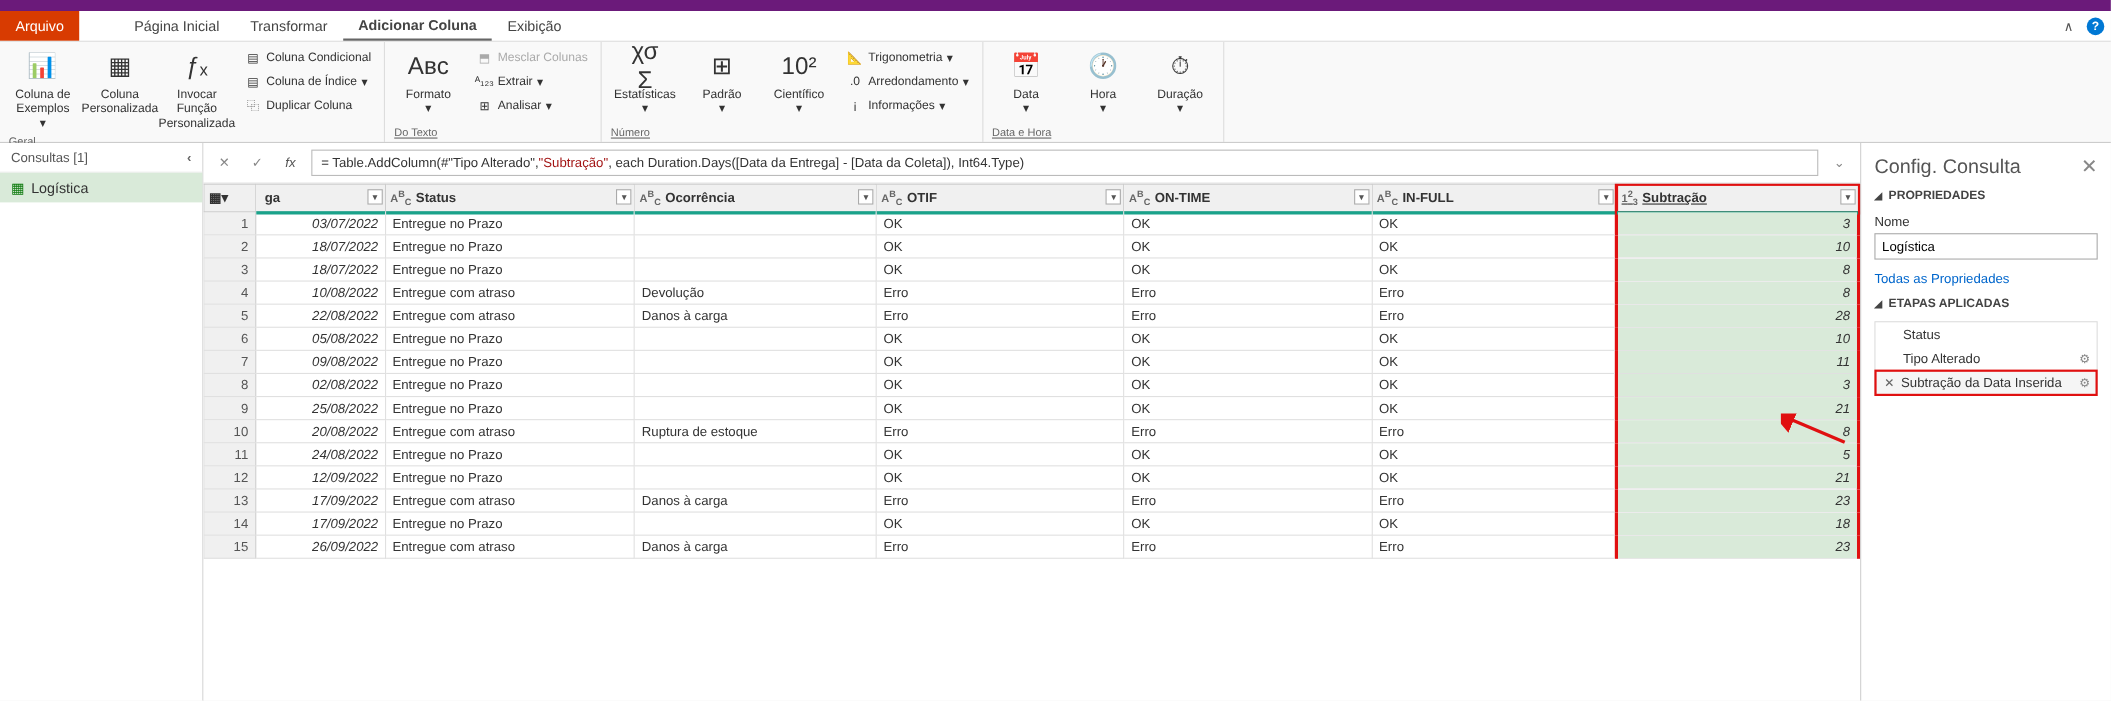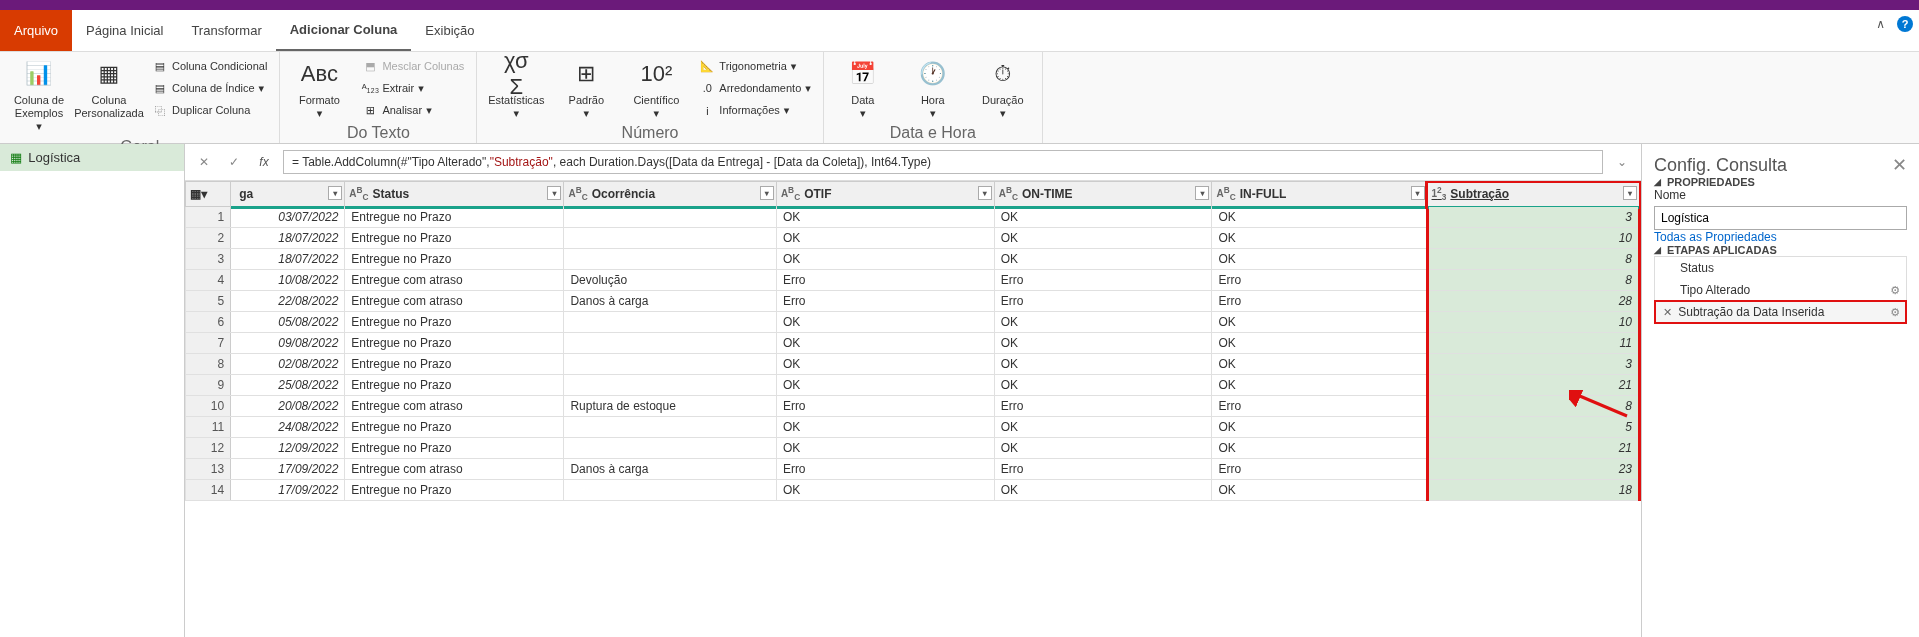--- a/index.html
+++ b/index.html
@@ -1,30 +1,30 @@
 <!DOCTYPE html>
 <html><head>
 <meta charset="utf-8">
 <style>
 * { margin: 0; padding: 0; box-sizing: border-box; font-family: 'Segoe UI', Tahoma, sans-serif; }
 body { background: #f3f3f3; font-size: 12px; color: #333; overflow: hidden; }
 
 .titlebar { height: 10px; background: #6b1a7a; width: 100%; }
 
-.tabs-row { height: 42px; background: #fff; border-bottom: 1px solid #ddd; display: flex; align-items: stretch; position: relative; }
+.tabs-row { height: 28px; background: #fff; border-bottom: 1px solid #ddd; display: flex; align-items: stretch; position: relative; gap: 36px; }
 .file-tab { background: #d83b01; color: #fff; padding: 0 14px; display: flex; align-items: center; cursor: pointer; font-size: 13px; }
 .menu-tab { padding: 0 14px; display: flex; align-items: center; cursor: pointer; font-size: 13px; color: #444; }
 .menu-tab.active { border-bottom: 2px solid #666; font-weight: 600; }
 .top-ctrls { position: absolute; right: 6px; top: 0; height: 28px; display: flex; align-items: center; gap: 12px; color: #555; }
 .help-icon { width: 16px; height: 16px; border-radius: 50%; background: #0078d4; color: #fff; display: flex; align-items: center; justify-content: center; font-size: 11px; font-weight: bold; }
 
 .ribbon { height: 92px; background: #f9f9f9; border-bottom: 1px solid #ccc; display: flex; }
 .ribbon-group { border-right: 1px solid #ddd; padding: 4px 8px 2px 8px; display: flex; flex-direction: column; justify-content: space-between; }
 .ribbon-group-content { display: flex; align-items: flex-start; gap: 8px; flex: 1; }
-.ribbon-group-label { text-align: center; font-size: 16px; color: #666; padding-top: 2px; }
+.ribbon-group-label { text-align: left; font-size: 10px; color: #666; padding-top: 2px; text-decoration: underline; }
 .rbtn-large { display: flex; flex-direction: column; align-items: center; justify-content: center; width: 62px; cursor: pointer; padding: 2px; font-size: 11px; text-align: center; line-height: 1.2; }
 .rbtn-large .ico { width: 32px; height: 32px; margin-bottom: 4px; display: flex; align-items: center; justify-content: center; font-size: 22px; }
 .rbtn-small { display: flex; align-items: center; gap: 4px; cursor: pointer; font-size: 11px; padding: 2px 4px; white-space: nowrap; }
 .rbtn-small .ico { width: 16px; height: 16px; display: flex; align-items: center; justify-content: center; }
 .rcol { display: flex; flex-direction: column; gap: 2px; }
 
 .workspace { display: flex; height: calc(637px - 10px - 28px - 92px); }
 .queries-pane { width: 185px; border-right: 1px solid #ccc; background: #fff; display: flex; flex-direction: column; }
 .queries-head { padding: 6px 10px; font-size: 12px; color: #555; display: flex; justify-content: space-between; border-bottom: 1px solid #eee; }
 .queries-collapse { cursor: pointer; color: #666; font-weight: bold; }
@@ -48,21 +48,21 @@
 th .teal-bar { position: absolute; left: 0; right: 0; bottom: -3px; height: 3px; background: #1aa28a; }
 table.grid td { border: 1px solid #e0e0e0; padding: 2px 6px; height: 21px; background: #fff; }
 table.grid td.rownum { background: #f0f0f0; text-align: right; color: #555; width: 34px; border-right: 1px solid #ccc; }
 table.grid td.date { font-style: italic; text-align: right; width: 86px; }
 table.grid td.sub { background: #d9ead9; text-align: right; font-style: italic; outline-left: 3px solid #e01010; position: relative; }
 td.sub::before { content: ""; position: absolute; left: -2px; top: -1px; bottom: -1px; width: 0; }
 .sub-col-border-left { border-left: 3px solid #e01010 !important; }
 .sub-col-border-right { border-right: 3px solid #e01010 !important; }
 .arrow-annot { position: absolute; right: 12px; top: 246px; pointer-events: none; }
 
-.settings-pane { width: 278px; border-left: 1px solid #ccc; background: #fff; padding: 10px 12px; font-size: 12px; display: flex; flex-direction: column; }
+.settings-pane { width: 228px; border-left: 1px solid #ccc; background: #fff; padding: 10px 12px; font-size: 12px; display: flex; flex-direction: column; gap: 10px; }
 .settings-title { font-size: 18px; color: #555; display: flex; justify-content: space-between; align-items: center; }
 .sect-head { font-weight: bold; font-size: 11px; color: #444; display: flex; align-items: center; gap: 6px; }
 .sect-head .tri { font-size: 9px; }
 .name-field { width: 100%; border: 1px solid #aaa; padding: 4px 6px; font-size: 12px; }
 .all-props { color: #0066cc; cursor: pointer; font-size: 12px; }
 .steps-list { border: 1px solid #ddd; }
 .step { padding: 4px 8px; cursor: pointer; font-size: 12px; display: flex; align-items: center; gap: 6px; position: relative; }
 .step.active { outline: 2px solid #e01010; outline-offset: -1px; background: #f5f5f5; }
 .step .gear { position: absolute; right: 6px; color: #888; font-size: 11px; }
 .step .del { color: #666; font-size: 11px; }
@@ -88,20 +88,24 @@
   </div>
 </div>
 
 <div class="ribbon">
   <div class="ribbon-group">
     <div class="ribbon-group-content">
       <div class="rbtn-large"><div class="ico">📊</div><span>Coluna de Exemplos</span> ▾</div>
       <div class="rbtn-large">
           <div class="ico">▦</div>
           <span>Coluna Personalizada</span>
+        </div>
+      <div class="rbtn-large">
+          <div class="ico">ƒₓ</div>
+          <span>Invocar Função Personalizada</span>
         </div>
       <div class="rcol">
         <div class="rbtn-small">
             <span class="ico">▤</span>
             <span>Coluna Condicional</span>
           </div>
         <div class="rbtn-small"><span class="ico">▤</span><span>Coluna de Índice</span> ▾</div>
         <div class="rbtn-small">
             <span class="ico">⿻</span>
             <span>Duplicar Coluna</span>
@@ -145,20 +149,24 @@
       <div class="rbtn-large"><div class="ico">📅</div><span>Data</span> ▾</div>
       <div class="rbtn-large"><div class="ico">🕐</div><span>Hora</span> ▾</div>
       <div class="rbtn-large"><div class="ico">⏱</div><span>Duração</span> ▾</div>
     </div>
     <div class="ribbon-group-label">Data e Hora</div>
   </div>
 </div>
 
 <div class="workspace">
   <div class="queries-pane">
+    <div class="queries-head">
+      <span>Consultas [1]</span>
+      <span class="queries-collapse">‹</span>
+    </div>
     <div class="query-item">
       <span class="qi-icon">▦</span>
       <span>Logística</span>
     </div>
   </div>
 
   <div class="center">
     <div class="formula-row">
       <div class="formula-btn">✕</div>
       <div class="formula-btn">✓</div>
@@ -371,20 +379,30 @@
             </tr>
             <tr>
               <td class="rownum">14</td>
               <td class="date">17/09/2022</td>
               <td>Entregue no Prazo</td>
               <td></td>
               <td>OK</td>
               <td>OK</td>
               <td>OK</td>
               <td class="sub sub-col-border-left sub-col-border-right">18</td>
+            </tr>
+            <tr>
+              <td class="rownum">15</td>
+              <td class="date">26/09/2022</td>
+              <td>Entregue com atraso</td>
+              <td>Danos à carga</td>
+              <td>Erro</td>
+              <td>Erro</td>
+              <td>Erro</td>
+              <td class="sub sub-col-border-left sub-col-border-right">23</td>
             </tr>
           </tbody>
       </table>
     </div>
 
     <div class="arrow-annot">
       <svg class="arrow" viewBox="0 0 60 30">
           <defs>
             <marker id="ah" markerWidth="8" markerHeight="8" refX="2" refY="4" orient="auto">
               <path d="M0,0 L8,4 L0,8 Z" fill="#e01010"></path>

